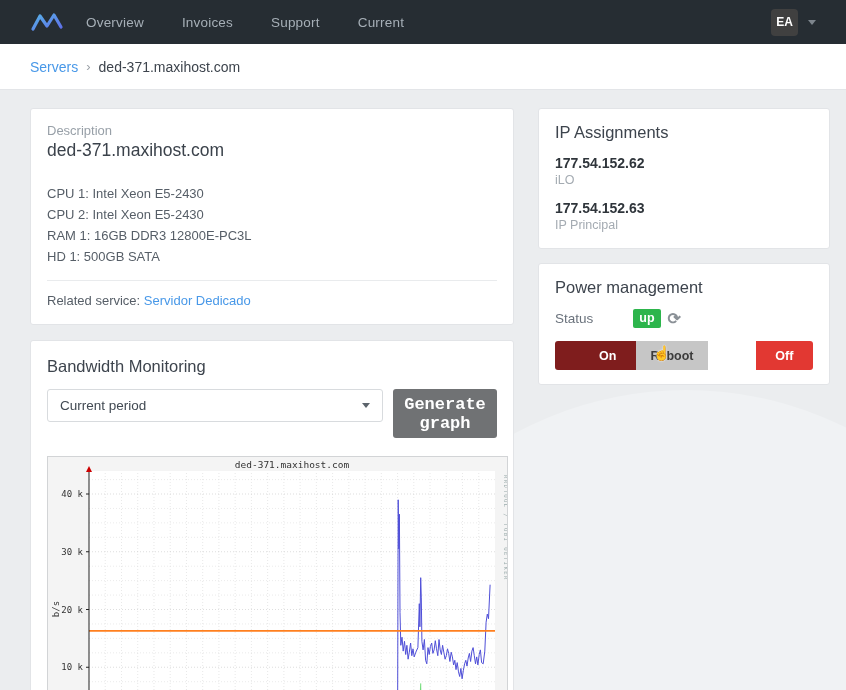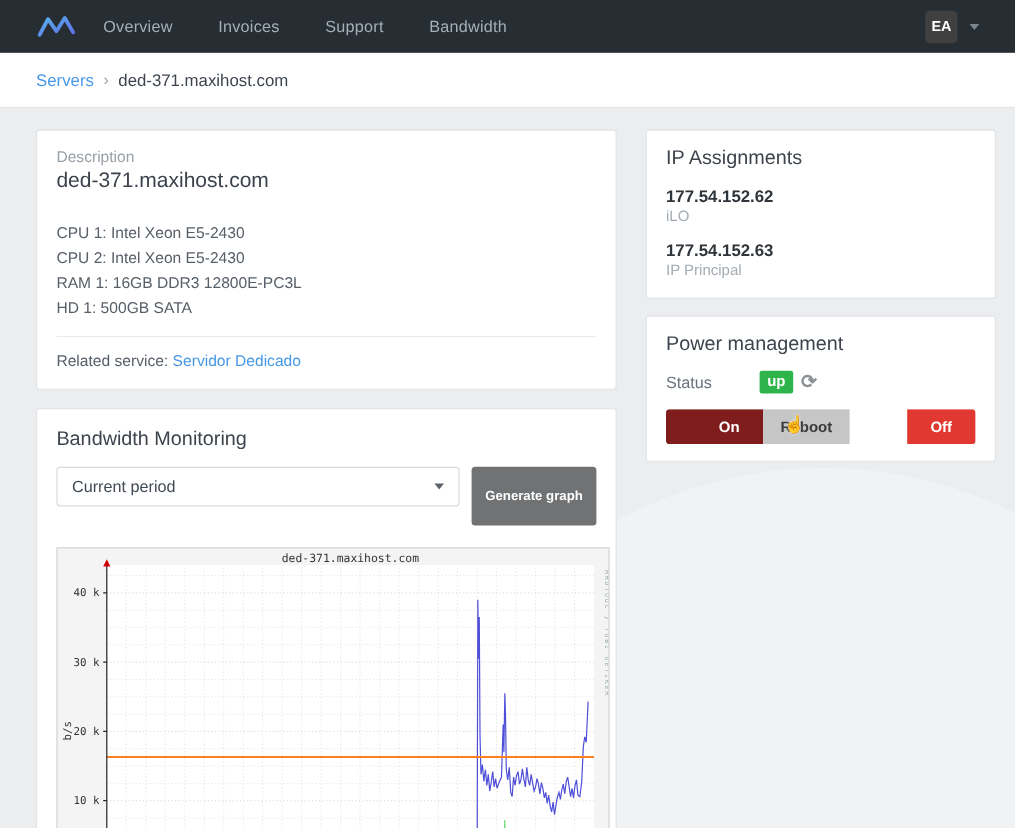--- a/index.html
+++ b/index.html
@@ -39,21 +39,21 @@
   .related { font-size:13px; color:#565e67; }
   .related a { color:#4898e8; text-decoration:none; cursor:pointer; }
 
   
   .bw-card { padding:16px; }
   .card-title { color:#3d444d; font-size:16.5px; font-weight:400; }
   .bw-controls { display:flex; margin-top:13px; gap:10px; }
   .select-box { flex:1; height:33px; border:1px solid #d8dbde; border-radius:3px; background:#fff; display:flex; align-items:center; padding:0 12px; cursor:pointer; }
   .select-value { color:#414952; font-size:13.5px; flex:1; }
   .select-caret { width:0; height:0; border-left:4px solid transparent; border-right:4px solid transparent; border-top:5px solid #5c646c; }
-  .gen-btn { width:104px; height:49px; background:#707274; border:none; border-radius:3px; color:#fff; font-size:11px; font-weight:bold; font-family:Liberation Sans, sans-serif; cursor:pointer; }
+  .gen-btn { width:104px; height:49px; background:#707274; border:none; border-radius:3px; color:#fff; font-size:17px; font-weight:bold; font-family:Liberation Mono, monospace; cursor:pointer; }
   .graph-wrap { margin-top:18px; border:1px solid #d2d4d6; background:#f4f4f4; width:461px; height:300px; overflow:hidden; }
 
   
   .ip-card { padding:14px 16px 16px; margin-bottom:14px; }
   .ip-entry { margin-top:13px; }
   .ip-addr { color:#2f353b; font-size:14px; font-weight:bold; }
   .ip-label { color:#a4abb2; font-size:12.5px; margin-top:2px; }
 
   .power-card { padding:14px 16px 14px; }
   .status-row { display:flex; align-items:center; gap:7px; margin-top:12px; }
@@ -80,21 +80,21 @@
         <stop offset="0" stop-color="#57b1e8"></stop>
           <stop offset="1" stop-color="#5f6ee8"></stop>
       </linearGradient>
     </defs>
     <path d="M3 18 L10 5 L17 15 L24 4 L31 16" fill="none" stroke="url(#lg)" stroke-width="3.2" stroke-linecap="round" stroke-linejoin="round"></path>
   </svg>
   <div class="nav-items" id="nav-items">
       <div class="nav-item">Overview</div>
       <div class="nav-item">Invoices</div>
       <div class="nav-item">Support</div>
-      <div class="nav-item">Bandwidth</div>
+      <div class="nav-item">Current</div>
     </div>
   <div class="nav-right">
     <div class="avatar">EA</div>
     <div class="caret-down"></div>
   </div>
 </div>
 
 <div class="breadcrumb-bar">
   <span class="crumb-link">Servers</span>
   <span class="crumb-sep">›</span>

